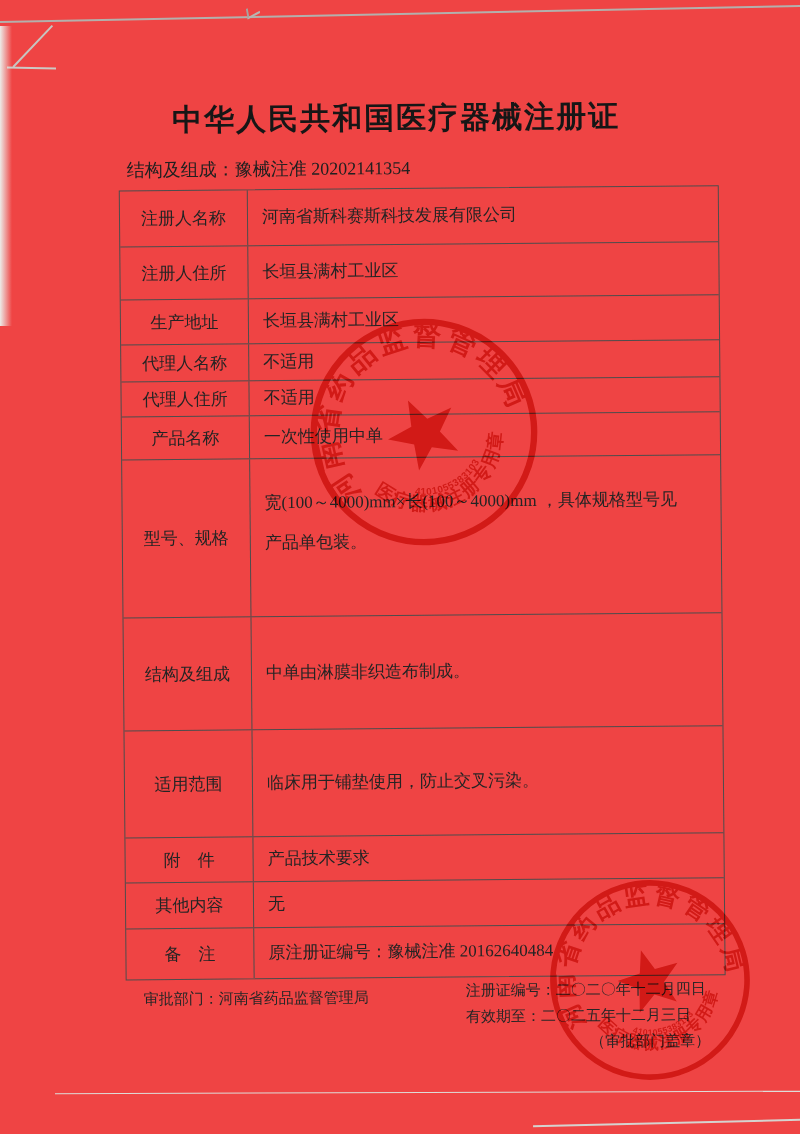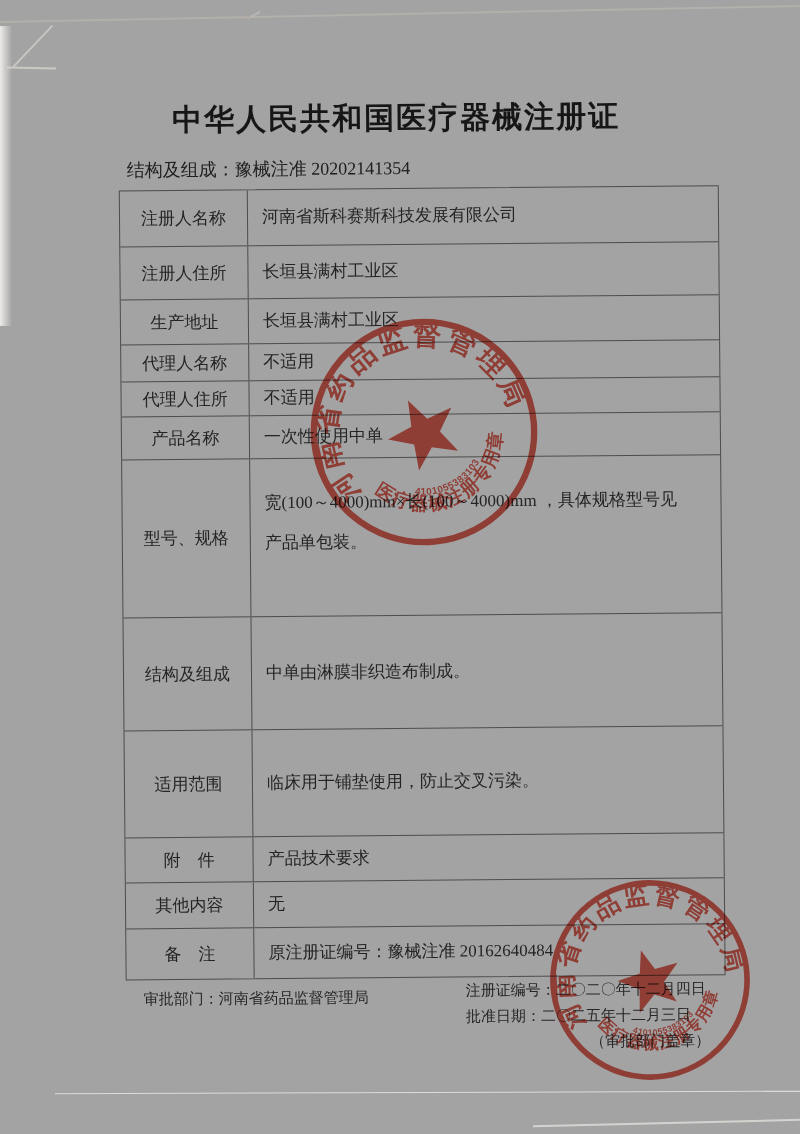--- a/index.html
+++ b/index.html
@@ -1,19 +1,19 @@
 <!DOCTYPE html>
 <html><head>
 <meta charset="utf-8">
 <style>
   * { margin: 0; padding: 0; box-sizing: border-box; }
   html, body { width: 800px; height: 1134px; background: #ffffff; }
   body { font-family: "Liberation Serif", "DejaVu Serif", serif; color: #262626; position: relative; overflow: hidden; }
 
-  .page { position: absolute; left: 0; top: 0; width: 800px; height: 1134px; background: #a3a3a3; overflow: hidden; }
+  .page { position: absolute; left: 0; top: 0; width: 800px; height: 1134px; background: #ef4444; overflow: hidden; }
 
   
   .top-edge { position: absolute; left: -6px; top: 13px; width: 815px; height: 1.5px; background: #b3b0ac; transform: rotate(-1.15deg); }
   .tear-mark { position: absolute; left: 246px; top: 6px; width: 14px; height: 10px; border-left: 2px solid #a7a4a0; border-bottom: 2px solid #b8b5b1; transform: rotate(-28deg) skewX(-18deg); }
   .fold-diag { position: absolute; left: 13px; top: 66px; width: 57px; height: 1.6px; background: #c7c5c1; transform: rotate(-46.5deg); transform-origin: left center; }
   .fold-shadow { position: absolute; left: 7px; top: 67px; width: 49px; height: 2px; background: #ccc9c5; transform: rotate(1deg); }
   .left-edge { position: absolute; left: 0; top: 26px; width: 12px; height: 300px; background: linear-gradient(to right, #ecebe8, rgba(255,255,255,0)); }
   .bottom-edge { position: absolute; left: 55px; top: 1092px; width: 745px; height: 1px; background: #dedcd8; transform: rotate(-0.2deg); }
   .bottom-corner { position: absolute; left: 533px; top: 1122px; width: 270px; height: 1.5px; background: #d5d3cf; transform: rotate(-1.4deg); }
 
@@ -123,21 +123,21 @@
 
     <div class="dept">
       <span>审批部门：</span><span>河南省药品监督管理局</span>
     </div>
 
     <div class="date-block">
       <div class="date-line">
         <span>注册证编号：</span><span>二〇二〇年十二月四日</span>
       </div>
       <div class="date-line">
-        <span>批准日期：</span><span>二〇二五年十二月三日</span>
+        <span>有效期至：</span><span>二〇二五年十二月三日</span>
       </div>
       <div class="seal-note">（审批部门盖章）</div>
     </div>
 
   </div>
 
   <svg class="stamp stamp-middle" viewBox="0 0 240 240">
     <defs>
       <path id="s1-top" d="M 40,160 A 89.4,89.4 0 1 1 200,160" fill="none"></path>
       <path id="s1-bot" d="M 46,148 A 79,79 0 0 0 194,148" fill="none"></path>

